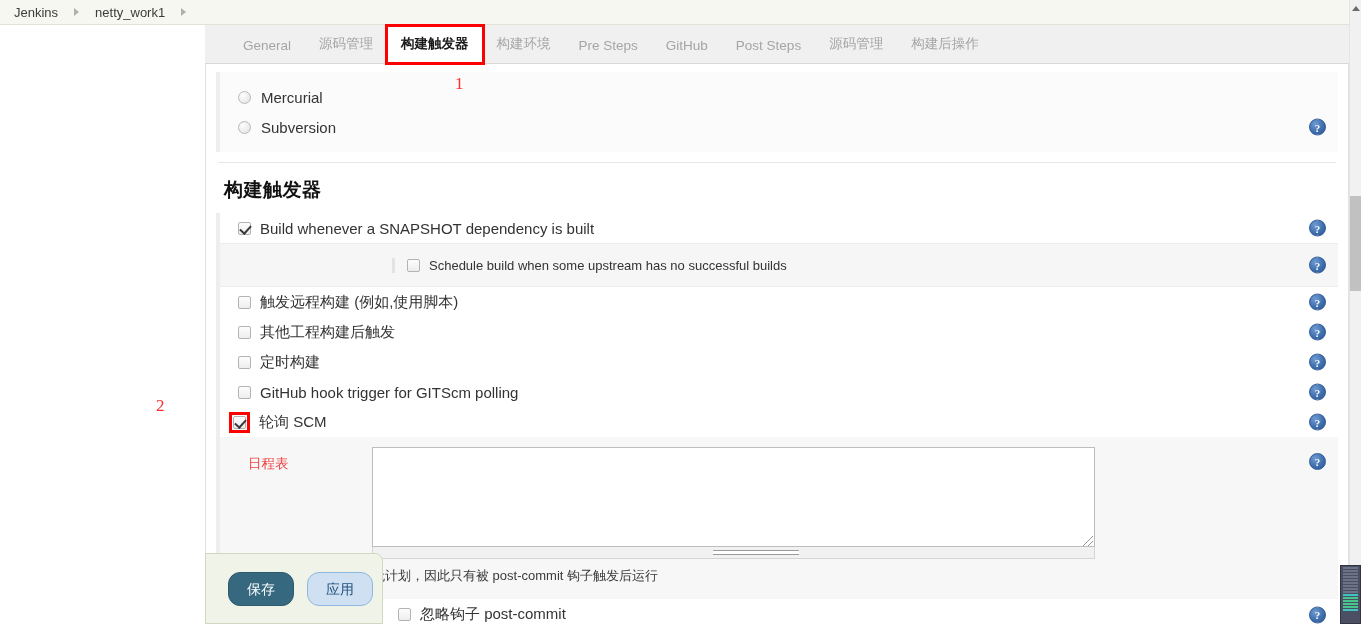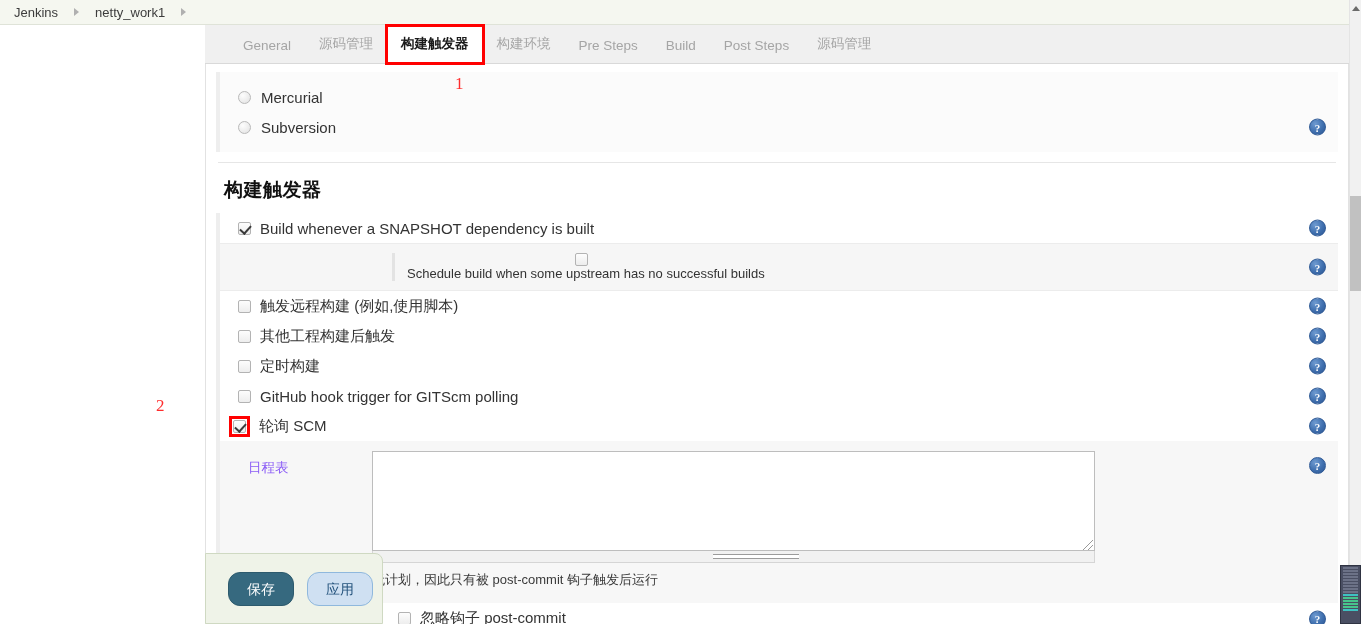--- a/index.html
+++ b/index.html
@@ -179,21 +179,21 @@
     border-left: 4px solid #eeeeee;
     margin: 0 10px;
     padding: 10px 0 6px 0;
     position: relative;
     display: flex;
   }
   .sched-label {
     width: 152px;
     padding-left: 28px;
     font-size: 13.5px;
-    color: #8b5cf6;
+    color: #ef4444;
     padding-top: 8px;
   }
   .sched-field { flex: 1; padding-right: 46px; position: relative; }
   .ta {
     width: 723px; height: 100px;
     border: 1px solid #bdbdbd;
     background: #ffffff;
     resize: none;
     font-family: "Liberation Mono", monospace;
     font-size: 12px;
@@ -338,23 +338,24 @@
   </div>
 
   <div class="content-area">
 
     <div class="tab-bar">
       <div class="tab">General</div>
       <div class="tab">源码管理</div>
       <div class="tab active highlighted">构建触发器</div>
       <div class="tab">构建环境</div>
       <div class="tab">Pre Steps</div>
-      <div class="tab">Build</div>
+      <div class="tab">GitHub</div>
       <div class="tab">Post Steps</div>
       <div class="tab">源码管理</div>
+      <div class="tab">构建后操作</div>
     </div>
 
     <div class="panel-body">
 
       <div class="scm-block">
         <div class="row">
           <span class="radio"></span>
           <span class="lbl">Mercurial</span>
         </div>
         <div class="row">
@@ -371,21 +372,21 @@
       <div class="trig-block">
 
         <div class="row">
           <span class="cb checked"></span>
           <span class="lbl">Build whenever a SNAPSHOT dependency is built</span>
           <span class="help">?</span>
         </div>
 
         <div class="sub-shade">
           <div class="row" style="padding-left:0">
-            <span class="indent-rail" style="display:flex;align-items:center;flex-direction:column;">
+            <span class="indent-rail" style="display:flex;align-items:center;">
               <span class="cb"></span>
               <span class="lbl lbl-sm">Schedule build when some upstream has no successful builds</span>
             </span>
             <span class="help">?</span>
           </div>
         </div>
 
         <div class="row">
           <span class="cb"></span>
           <span class="lbl">触发远程构建 (例如,使用脚本)</span>

